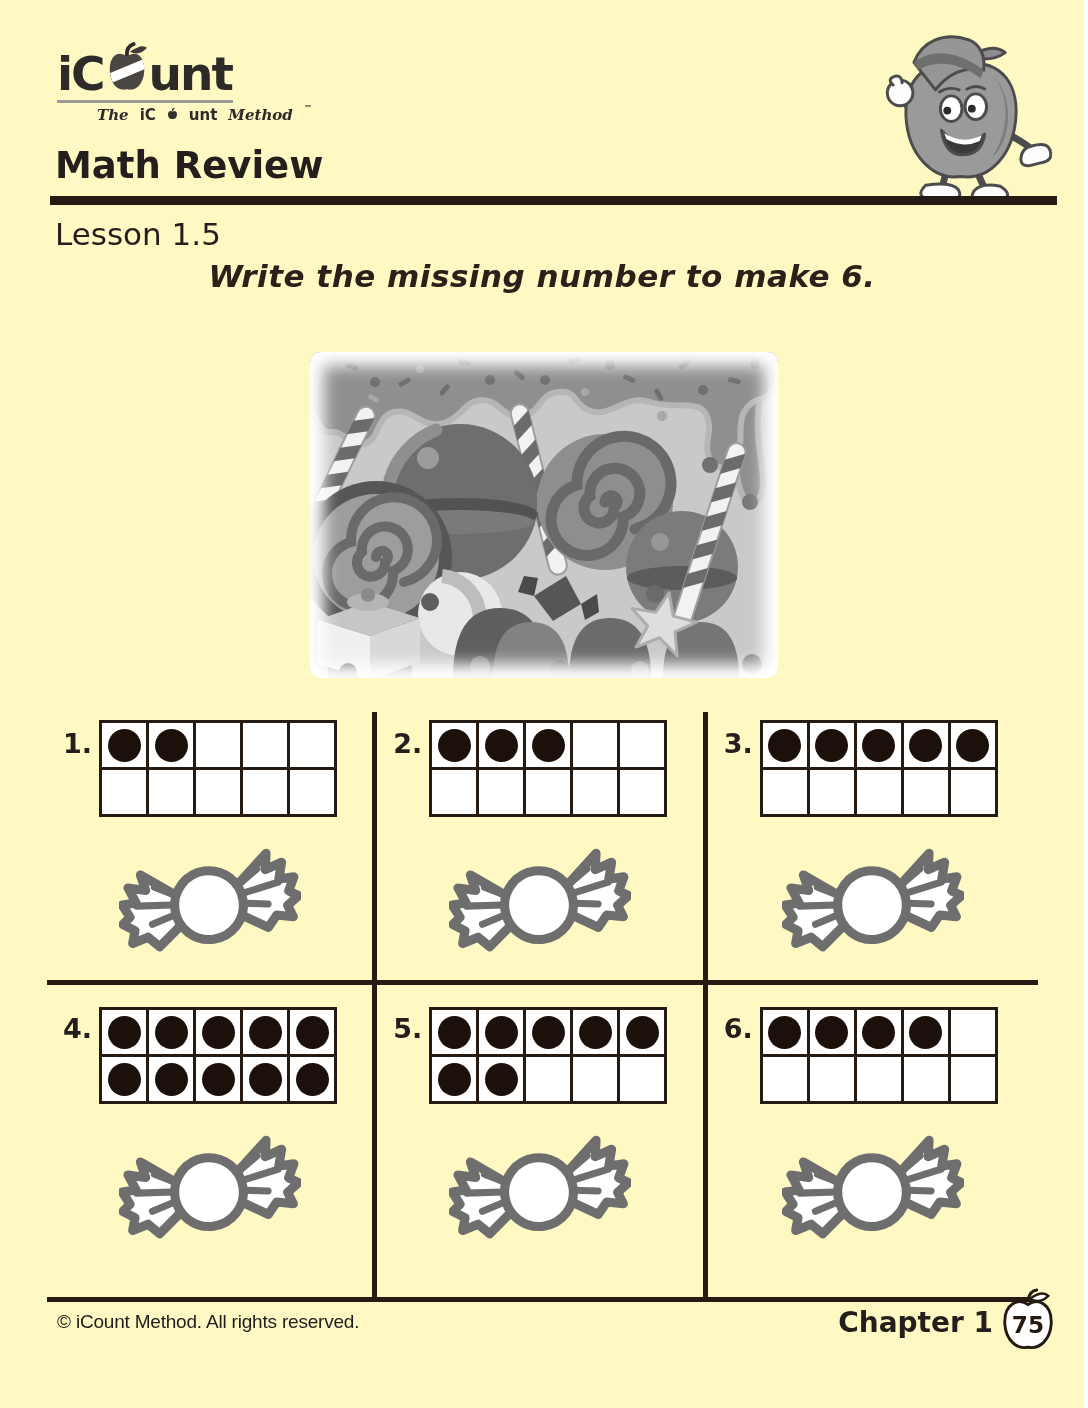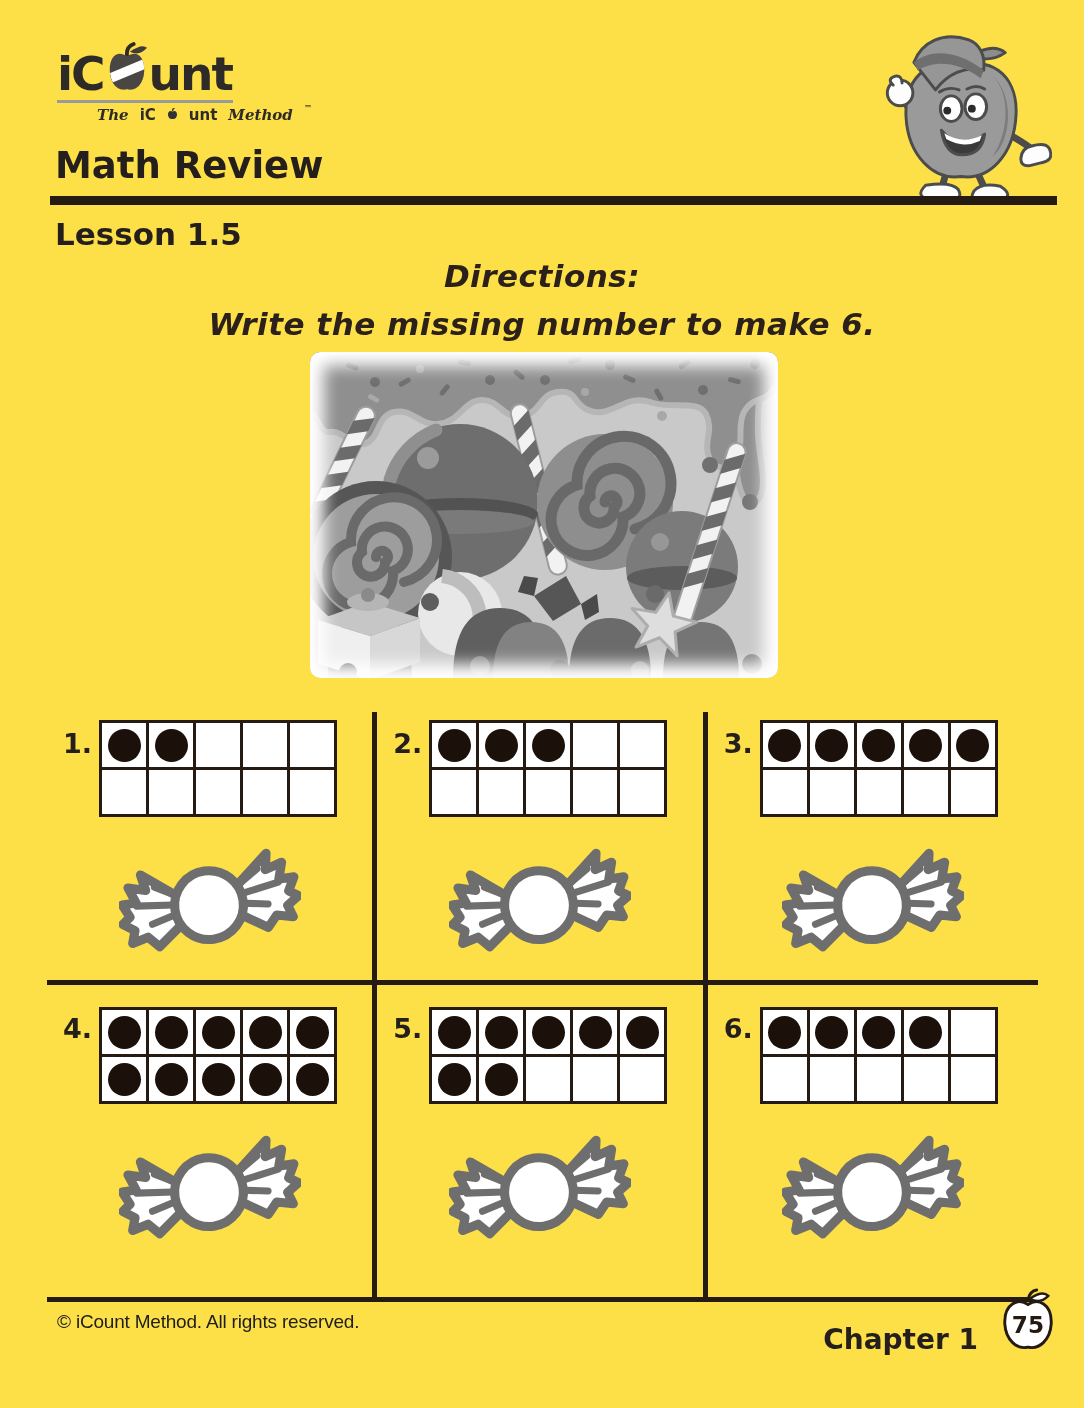--- a/index.html
+++ b/index.html
@@ -3,37 +3,37 @@
 <meta charset="utf-8">
 <style>
   :root{
     --ink:#261b12;
     --dot:#1c110a;
     --candy:#6e6e6e;
   }
   *{box-sizing:border-box;}
   html,body{margin:0;padding:0;background:#fff;}
   .page{
-    position:relative;width:1084px;height:1408px;background:#fde047;overflow:hidden;
+    position:relative;width:1084px;height:1408px;background:#fef9c3;overflow:hidden;
     font-family:"DejaVu Sans",sans-serif;color:var(--ink);
   }
 
   
   .logo-block{position:absolute;left:57px;top:42px;}
   .brand-line{display:flex;align-items:flex-end;font-size:47px;font-weight:700;letter-spacing:-2px;line-height:1;color:#2e2a28;}
   .brand-line .apple-o{margin:0 1px 0 2px;}
   .logo-underline{height:3px;background:#9a9a9a;width:176px;margin-top:3px;}
   .tagline{margin-top:3px;padding-left:40px;font-size:15px;font-weight:700;color:#2e2a28;display:flex;align-items:center;gap:11px;}
   .tagline .it{font-style:italic;font-family:"DejaVu Serif",serif;}
   .tagline .tm{font-size:8px;align-self:flex-start;margin-top:-2px;}
 
   
   .page-title{position:absolute;left:55px;top:144px;font-size:37px;font-weight:700;letter-spacing:0px;color:#241f1d;}
   .header-rule{position:absolute;left:50px;top:196px;width:1007px;height:9px;background:var(--ink);}
-  .lesson-title{position:absolute;left:55px;top:216px;font-size:31px;font-weight:700;color:#241f1d;}
+  .lesson-title{position:absolute;left:55px;top:216px;font-size:31px;font-weight:400;color:#241f1d;}
   .mascot{position:absolute;right:32px;top:30px;}
 
   
   .directions{position:absolute;left:0;top:252px;width:100%;text-align:center;
     font-style:italic;font-weight:700;font-size:31px;color:#2b211a;letter-spacing:.5px;line-height:1.55;}
 
   
   .candy-figure{position:absolute;left:310px;top:352px;width:468px;height:326px;border-radius:10px;overflow:hidden;}
   .candy-figure svg{display:block;border-radius:10px;}
   .candy-figure::after{content:"";position:absolute;inset:0;border-radius:10px;
@@ -55,21 +55,21 @@
     display:grid;grid-template-columns:repeat(5,44px);grid-auto-rows:44px;
     gap:3px;background:var(--ink);padding:3px;width:max-content;margin-left:52px;
   }
   .tf-cell{background:#fff;display:flex;align-items:center;justify-content:center;}
   .tf-dot{width:33px;height:33px;border-radius:50%;background:var(--dot);}
   .candy-wrap{display:block;margin:22px auto 0;}
 
   
   .footer{position:absolute;left:57px;top:1288px;width:1000px;display:flex;justify-content:space-between;align-items:center;}
   .copyright{font-family:"Liberation Sans",sans-serif;font-size:19px;color:#1d1d1d;letter-spacing:-0.2px;}
-  .chapter-block{display:flex;align-items:flex-end;gap:21px;}
+  .chapter-block{display:flex;align-items:center;gap:6px;}
   .chapter-label{font-size:28px;font-weight:700;color:#241f1d;}
 </style>
 </head>
 <body>
 
 <div class="page">
 
   <div class="logo-block">
     <div class="brand-line">
       <span>iC</span>
@@ -133,21 +133,20 @@
         <path d="M71,105 q19,12 38,2 l-2,6 q-17,8 -34,-2 z" fill="#fff" stroke="none"></path>
       </g>
     </svg>
   </div>
 
   <div class="page-title">Math Review</div>
   <div class="header-rule"></div>
   <div class="lesson-title">Lesson 1.5</div>
 
   <div class="directions">
-    <div>Directions:</div>
     <div>Write the missing number to make 6.</div>
   </div>
 
   <div class="candy-figure">
     <svg width="468" height="326" viewBox="0 0 468 326">
       <rect width="468" height="326" fill="#c9c9c9"></rect>
 
       <path d="M426,40 C436,80 418,108 432,142 C438,158 454,152 453,128 C452,102 444,90 450,40 Z" fill="#8f8f8f" stroke="#b6b6b6" stroke-width="6"></path>
       <circle cx="440" cy="150" r="8" fill="#777"></circle>
 

